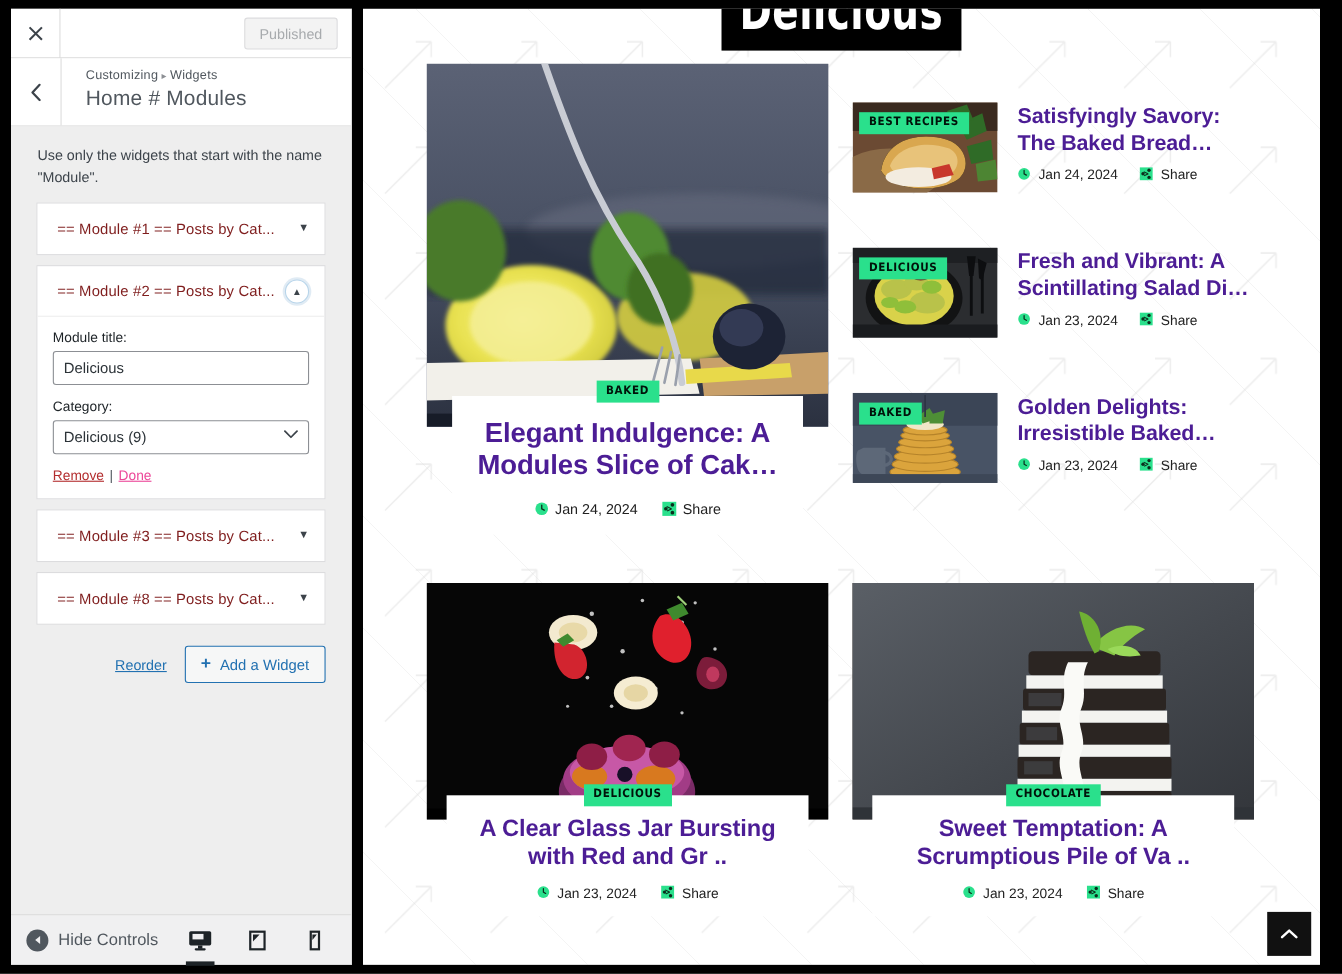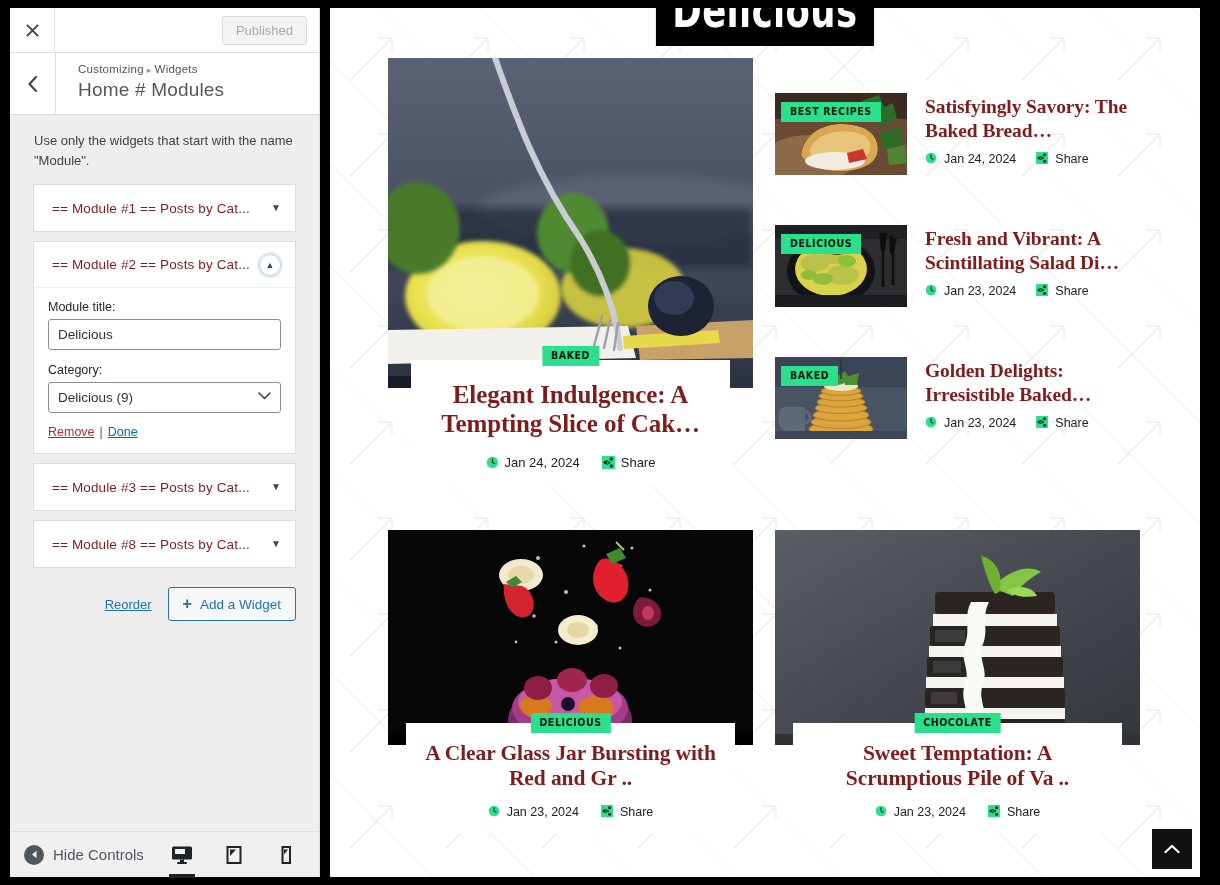--- a/index.html
+++ b/index.html
@@ -82,21 +82,21 @@
   .field-input { margin-bottom: 13px; }
   .select-wrap { position: relative; margin-bottom: 12px; }
   .select-wrap .chev {
     position: absolute; right: 10px; top: 8px; pointer-events: none;
     color: #3c434a; font-size: 11px;
   }
   .field-select { appearance: none; -webkit-appearance: none; }
   .widget-actions { font-size: 12.5px; color: #3c434a; }
   .widget-actions a { text-decoration: underline; cursor: pointer; }
   .link-remove { color: #b32d2e; }
-  .link-done { color: #0369a1; text-align: center; }
+  .link-done { color: #ec4899; text-align: center; }
   .pipe { margin: 0 5px; color: #50575e; }
 
   .widget-footer {
     display: flex; align-items: center; justify-content: flex-end; gap: 16px;
     padding: 10px 23px 0 12px;
   }
   .reorder-link { font-size: 13px; color: #2271b1; text-decoration: underline; cursor: pointer; }
   .add-widget-btn {
     display: inline-flex; align-items: center; gap: 8px;
     border: 1px solid #2271b1; color: #2271b1; background: #f6f7f7;
@@ -160,22 +160,22 @@
     font-family: "DejaVu Sans Condensed","Liberation Sans Narrow","Liberation Sans",sans-serif;
     font-weight: 700; font-size: 10.5px; letter-spacing: .6px;
     padding: 4px 9px; line-height: 1.1; z-index: 5;
   }
   .feature-badge { left: 50%; transform: translateX(-50%); bottom: 22px; }
   .feature-textbox {
     position: relative; margin: -28px 23px 0 23px; background: #fff;
     padding: 20px 14px 16px 14px; text-align: center; z-index: 4;
   }
   .post-title {
-    font-family: Liberation Serif, serif;
-    font-weight: 700; color: #7f1d1d; line-height: 1.17; letter-spacing: -.1px;
+    font-family: Liberation Sans, sans-serif;
+    font-weight: 700; color: #4c1d95; line-height: 1.17; letter-spacing: -.1px;
   }
   .feature-textbox .post-title { font-size: 25px; }
   .meta {
     display: flex; align-items: center; justify-content: center; gap: 22px;
     margin-top: 16px; font-size: 13px; color: #222;
   }
   .meta-item { display: flex; align-items: center; gap: 6px; }
   .ic { width: 13px; height: 13px; flex: 0 0 13px; display: inline-block; }
 
   
@@ -395,21 +395,21 @@
               <g stroke="#9aa0ac" stroke-width="2.4" fill="none" stroke-linecap="round">
                 <path d="M214 258 L206 288"></path>
                 <path d="M222 262 L216 290"></path>
                 <path d="M230 265 L226 292"></path>
               </g>
               <rect x="0" y="318" width="130" height="12" fill="#171c28"></rect>
             </svg>
             <span class="badge feature-badge">BAKED</span>
           </div>
           <div class="feature-textbox">
-            <div class="post-title">Elegant Indulgence: A Tempting Slice of Cak…</div>
+            <div class="post-title">Elegant Indulgence: A Modules Slice of Cak…</div>
             <div class="meta">
               <span class="meta-item">
                 <span class="ic">
                   <svg width="13" height="13" viewBox="0 0 14 14" aria-hidden="true">
                     <circle cx="7" cy="7" r="6.2" fill="#2ae08c"></circle>
                     <path d="M7 3.4 V7 L9.4 8.4" stroke="#0b2e1d" stroke-width="1.3" fill="none" stroke-linecap="round"></path>
                   </svg>
                 </span>
                 <span>Jan 24, 2024</span>
               </span>

